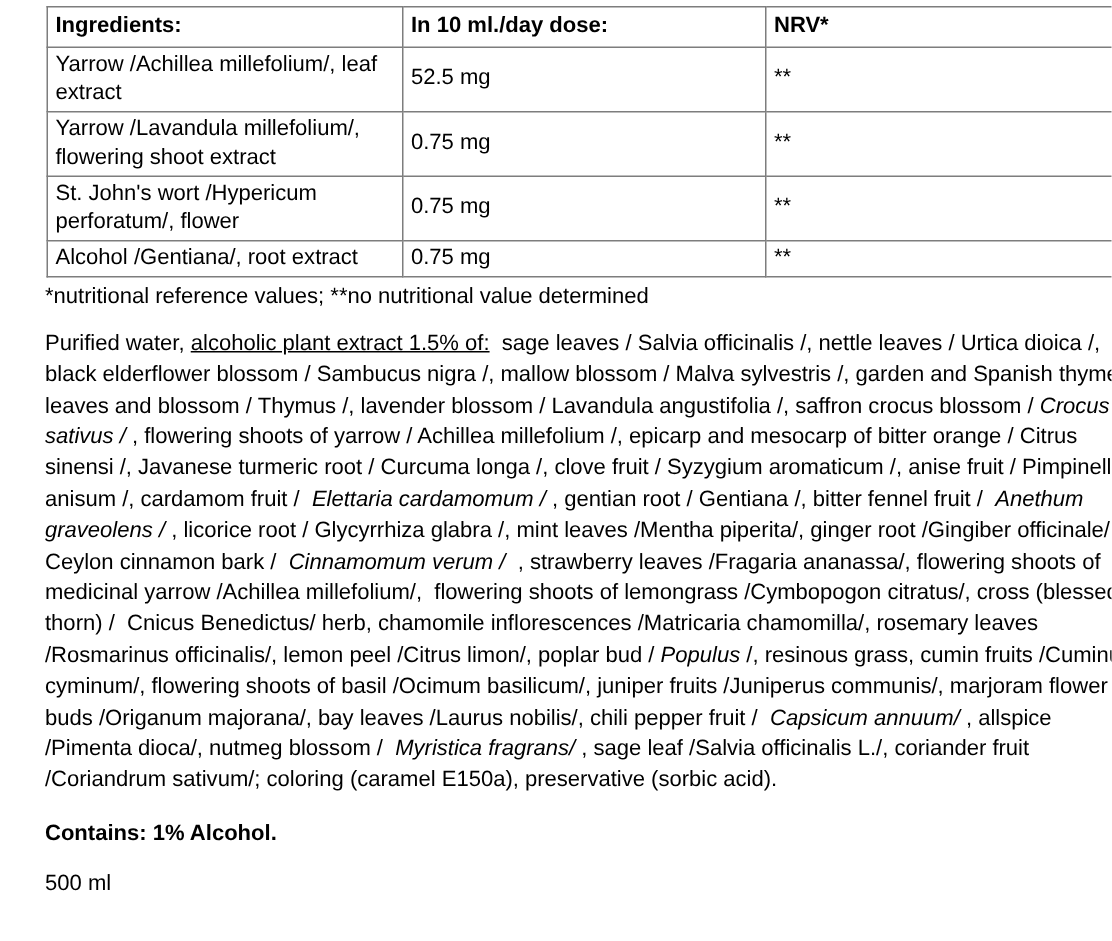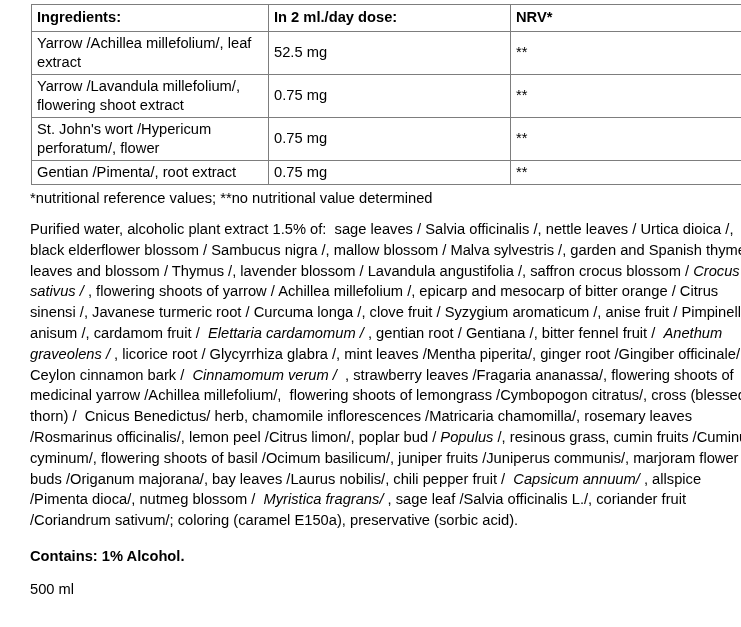--- a/index.html
+++ b/index.html
@@ -43,21 +43,21 @@
   .footnote {
     margin: 3px 0 0 1px;
     line-height: 20px;
   }
   .paragraph {
     margin: 11px 0 0 1px;
     width: 731px;
     line-height: 20.8px;
   }
   .seg { white-space: pre-wrap; }
-  .seg.u { }
+  .seg.u { text-decoration: underline; }
   .seg.i { font-style: italic; }
   .contains-line {
     margin: 15px 0 0 1px;
     font-weight: bold;
     line-height: 20px;
   }
   .volume-line {
     margin: 13px 0 0 1px;
     line-height: 20px;
   }
@@ -69,42 +69,42 @@
 
   <table class="ing">
     <colgroup>
       <col class="col-ingredient">
         <col class="col-dose">
         <col class="col-nrv">
     </colgroup>
     <thead>
       <tr>
         <th>Ingredients:</th>
-        <th>In 2 ml./day dose:</th>
+        <th>In 10 ml./day dose:</th>
         <th>NRV*</th>
       </tr>
     </thead>
     <tbody>
       <tr class="row-tall">
         <td>Yarrow /Achillea millefolium/, leaf extract</td>
         <td>52.5 mg</td>
         <td>**</td>
       </tr>
       <tr class="row-tall">
         <td>Yarrow /Lavandula millefolium/, flowering shoot extract</td>
         <td>0.75 mg</td>
         <td>**</td>
       </tr>
       <tr class="row-tall">
         <td>St. John's wort /Hypericum perforatum/, flower</td>
         <td>0.75 mg</td>
         <td>**</td>
       </tr>
       <tr class="row-short">
-        <td>Gentian /Pimenta/, root extract</td>
+        <td>Alcohol /Gentiana/, root extract</td>
         <td>0.75 mg</td>
         <td>**</td>
       </tr>
     </tbody>
   </table>
 
   <div class="footnote">*nutritional reference values; **no nutritional value determined</div>
 
   <p class="paragraph"><span class="seg">Purified water, </span><span class="seg u">alcoholic plant extract 1.5% of:</span><span class="seg">  sage leaves / Salvia officinalis /, nettle leaves / Urtica dioica /, black elderflower blossom / Sambucus nigra /, mallow blossom / Malva sylvestris /, garden and Spanish thyme leaves and blossom / Thymus /, lavender blossom / Lavandula angustifolia /, saffron crocus blossom / </span><span class="seg i">Crocus sativus /</span><span class="seg"> , flowering shoots of yarrow / Achillea millefolium /, epicarp and mesocarp of bitter orange / Citrus sinensi /, Javanese turmeric root / Curcuma longa /, clove fruit / Syzygium aromaticum /, anise fruit / Pimpinella anisum /, cardamom fruit /  </span><span class="seg i">Elettaria cardamomum /</span><span class="seg"> , gentian root / Gentiana /, bitter fennel fruit /  </span><span class="seg i">Anethum graveolens /</span><span class="seg"> , licorice root / Glycyrrhiza glabra /, mint leaves /Mentha piperita/, ginger root /Gingiber officinale/, , Ceylon cinnamon bark /  </span><span class="seg i">Cinnamomum verum /</span><span class="seg">  , strawberry leaves /Fragaria ananassa/, flowering shoots of medicinal yarrow /Achillea millefolium/,  flowering shoots of lemongrass /Cymbopogon citratus/, cross (blessed thorn) /  Cnicus Benedictus/ herb, chamomile inflorescences /Matricaria chamomilla/, rosemary leaves /Rosmarinus officinalis/, lemon peel /Citrus limon/, poplar bud / </span><span class="seg i">Populus</span><span class="seg"> /, resinous grass, cumin fruits /Cuminum cyminum/, flowering shoots of basil /Ocimum basilicum/, juniper fruits /Juniperus communis/, marjoram flower buds /Origanum majorana/, bay leaves /Laurus nobilis/, chili pepper fruit /  </span><span class="seg i">Capsicum annuum/</span><span class="seg"> , allspice /Pimenta dioca/, nutmeg blossom /  </span><span class="seg i">Myristica fragrans/</span><span class="seg"> , sage leaf /Salvia officinalis L./, coriander fruit /Coriandrum sativum/; coloring (caramel E150a), preservative (sorbic acid).</span></p>
 

